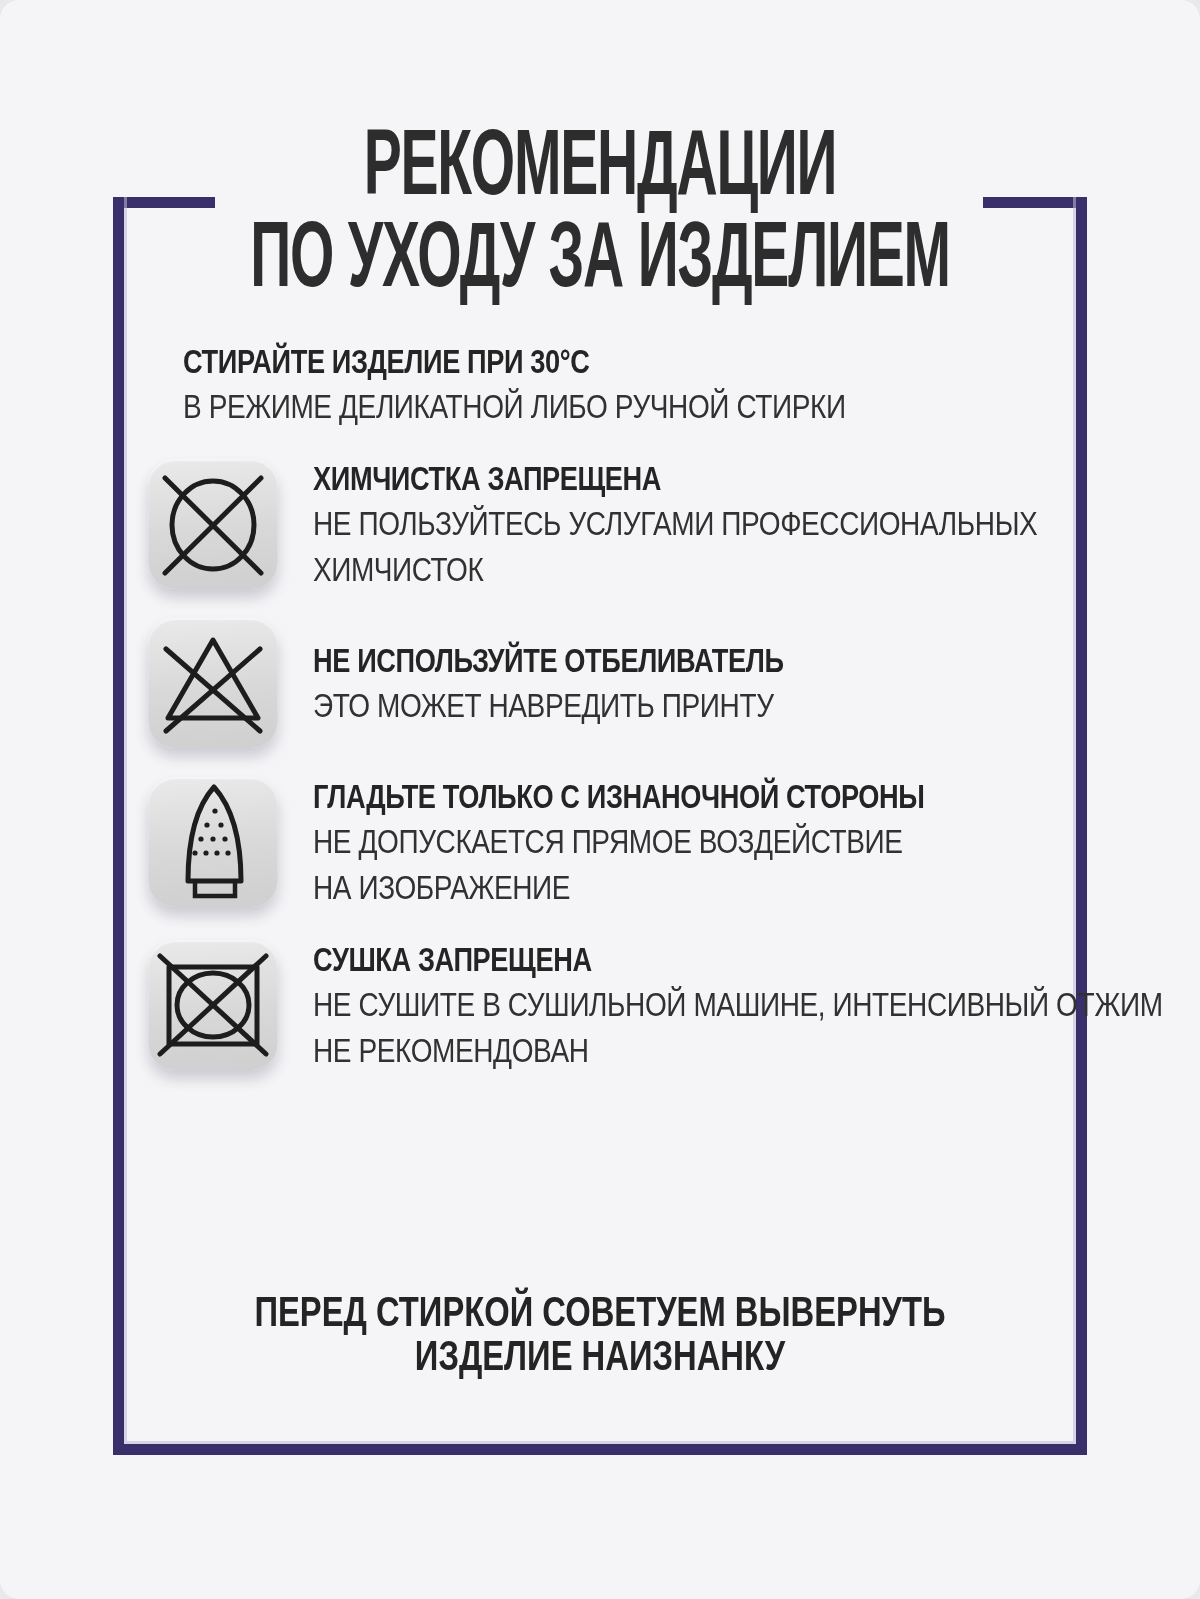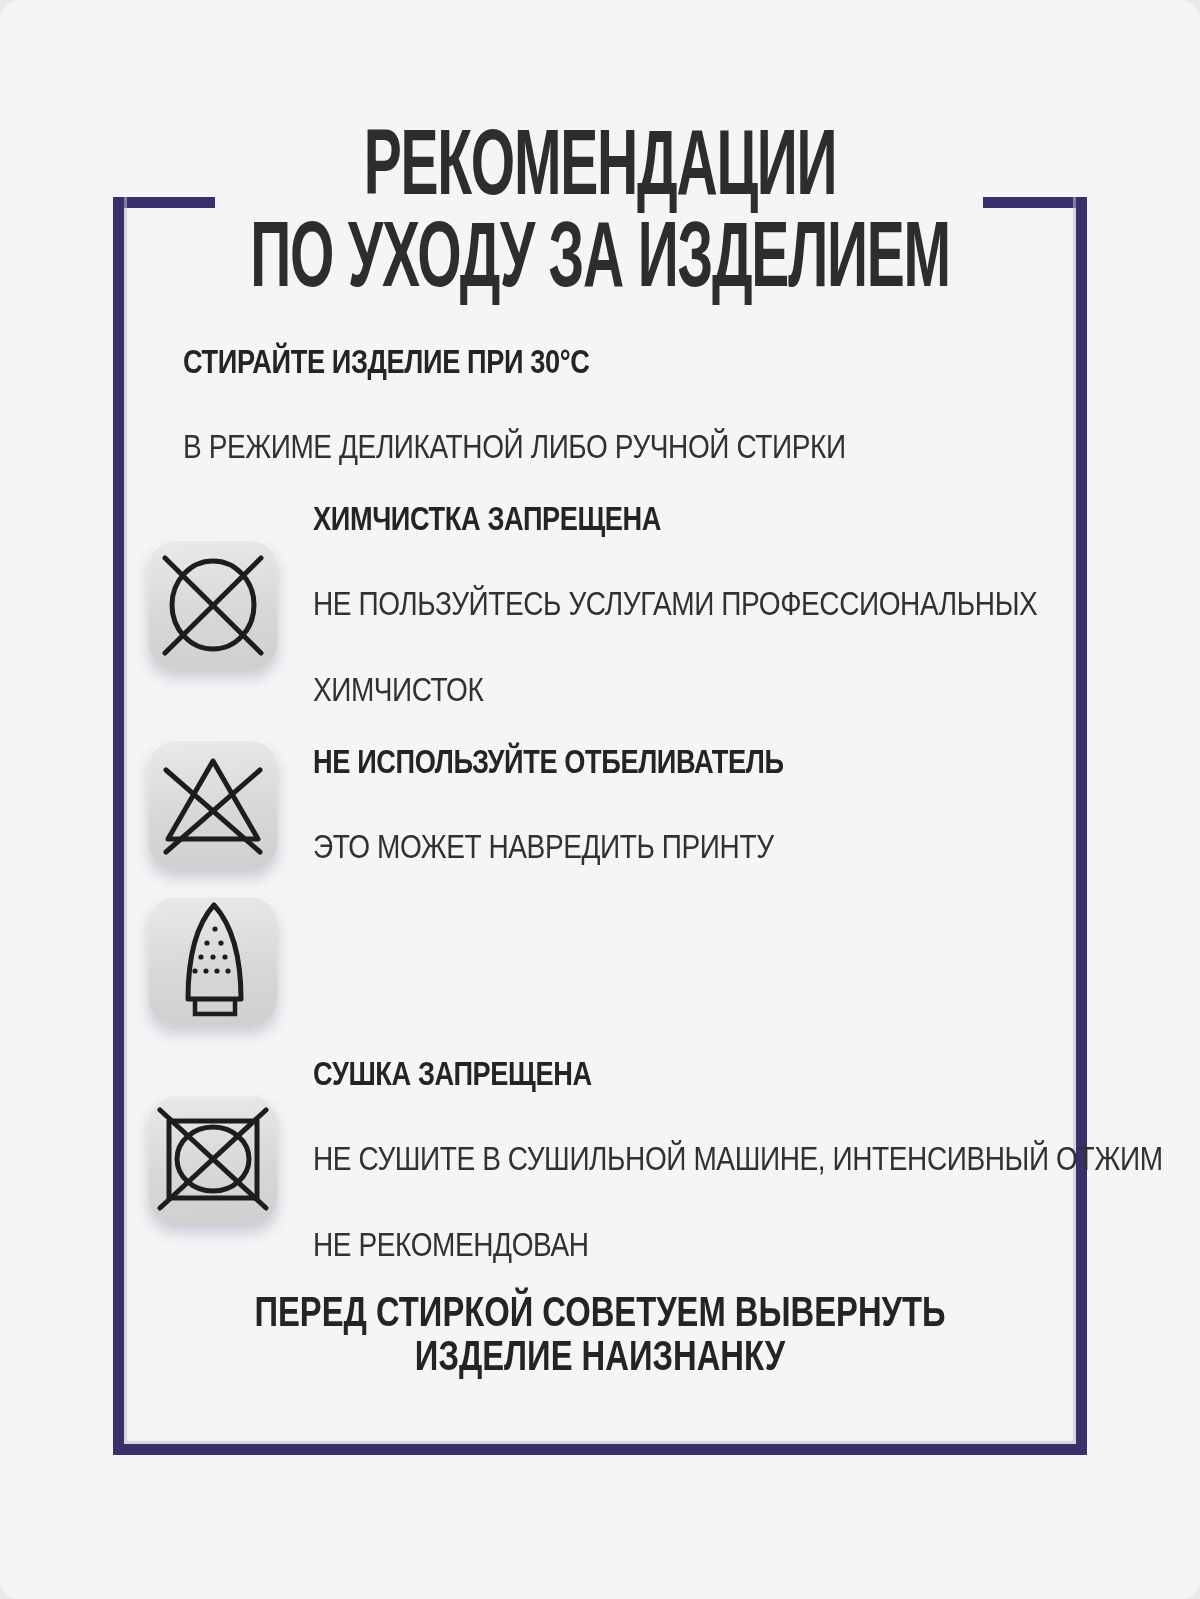--- a/index.html
+++ b/index.html
@@ -43,21 +43,21 @@
     position:absolute;left:148px;top:338px;width:915px;
     display:flex;flex-direction:column;gap:25px;
   }
   .item{display:flex;align-items:center;}
   .icon-tile{
     flex:0 0 130px;width:130px;height:130px;border-radius:27px;
     background:linear-gradient(175deg,#eaeaea 0%,#d8d8d8 55%,#cfcfcf 100%);
     box-shadow:0 9px 14px rgba(45,42,70,.20), inset 0 2px 2px rgba(255,255,255,.65);
   }
   .icon-tile svg{display:block;width:130px;height:130px;}
-  .item-text{margin-left:35px;display:flex;flex-direction:column;justify-content:center;gap:40px;}
+  .item-text{margin-left:35px;display:flex;flex-direction:column;justify-content:center;}
   .item-heading{
     font-weight:700;font-size:34px;line-height:46px;color:#242424;
     transform:scaleX(.80);transform-origin:0 50%;white-space:nowrap;letter-spacing:-.5px;
   }
   .item-sub{
     font-weight:400;font-size:33px;line-height:46px;color:#313131;
     transform:scaleX(.85);transform-origin:0 50%;white-space:nowrap;letter-spacing:-.5px;
   }
   
   .outro{
@@ -133,20 +133,25 @@
           <circle class="glyph-fill" cx="73" cy="48" r="2.6"></circle>
           <circle class="glyph-fill" cx="53" cy="62" r="2.6"></circle>
           <circle class="glyph-fill" cx="65" cy="62" r="2.6"></circle>
           <circle class="glyph-fill" cx="77" cy="62" r="2.6"></circle>
           <circle class="glyph-fill" cx="47" cy="76" r="2.6"></circle>
           <circle class="glyph-fill" cx="58" cy="76" r="2.6"></circle>
           <circle class="glyph-fill" cx="69" cy="76" r="2.6"></circle>
           <circle class="glyph-fill" cx="80" cy="76" r="2.6"></circle>
         </svg>
       </div>
+      <div class="item-text">
+        <div class="item-heading">ГЛАДЬТЕ ТОЛЬКО С ИЗНАНОЧНОЙ СТОРОНЫ</div>
+        <div class="item-sub">НЕ ДОПУСКАЕТСЯ ПРЯМОЕ ВОЗДЕЙСТВИЕ</div>
+        <div class="item-sub">НА ИЗОБРАЖЕНИЕ</div>
+      </div>
     </div>
 
     <div class="item">
       <div class="icon-tile">
         <svg viewBox="0 0 130 130">
           <rect class="glyph" x="21" y="27" width="88" height="77"></rect>
           <ellipse class="glyph" cx="65" cy="65" rx="36" ry="32"></ellipse>
           <path class="glyph" d="M12,16 L118,114"></path>
           <path class="glyph" d="M118,16 L12,114"></path>
         </svg>

